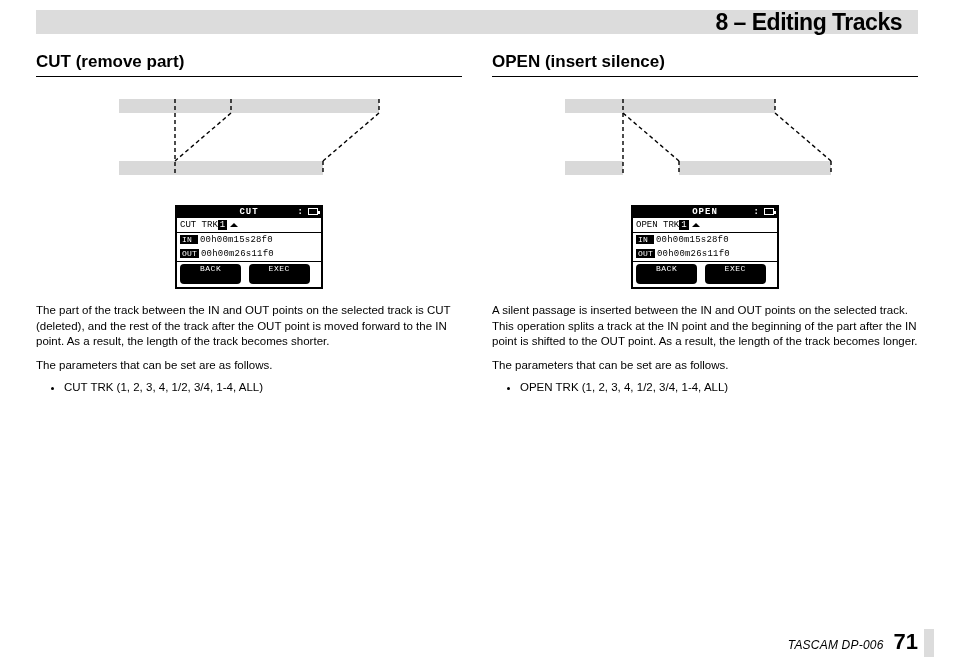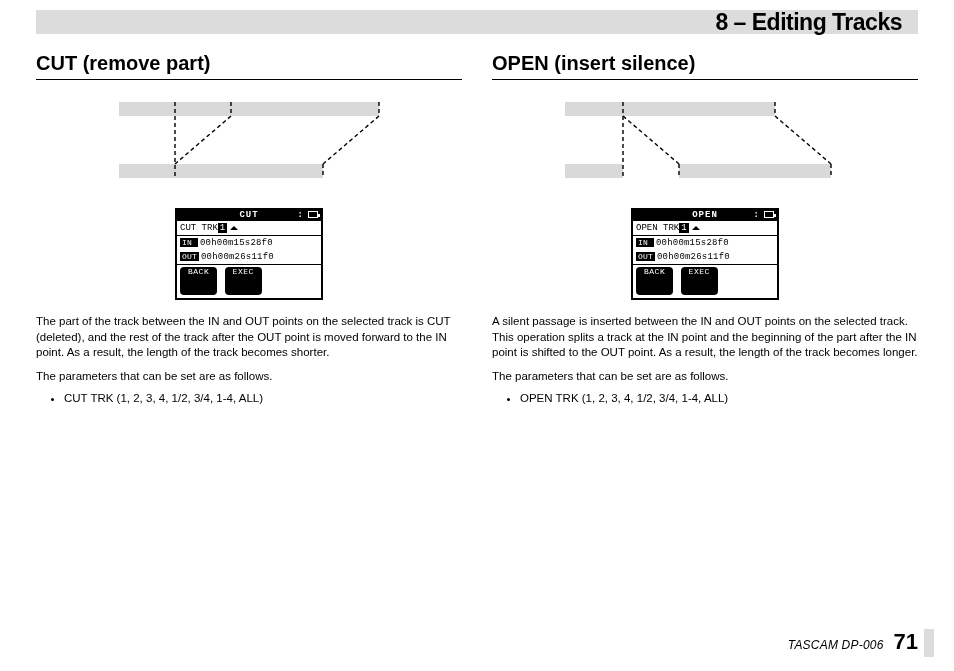--- a/index.html
+++ b/index.html
@@ -33,21 +33,21 @@
   }
   .columns {
     display: flex;
     padding: 18px 36px 0 36px;
     gap: 30px;
   }
   .col { flex: 1 1 0; }
   .section-heading {
     font-family: "Arial Black", Arial, sans-serif;
     font-weight: 900;
-    font-size: 20px;
+    font-size: 17px;
     padding-bottom: 4px;
     border-bottom: 1px solid #000;
     margin-bottom: 18px;
   }
 
   .diagram {
     position: relative;
     width: 100%;
     height: 96px;
     margin-bottom: 14px;
@@ -101,21 +101,21 @@
   }
   .tri-up { border-bottom:4px solid #000; margin-left:2px;}
   .lcd-sep { border-top:1px solid #000; margin: 0; }
   .lcd-label-inv {
     display:inline-block; background:#000; color:#fff; padding:0 2px; margin-right:2px; font-size:8px; height:9px; line-height:9px;
     min-width:18px; 
   }
   .lcd-footer { padding:2px 3px 3px 3px; border-top:1px solid #000; }
   .lcd-btn {
     display:inline-block; background:#000; color:#fff; border-radius:4px;
-    font-size:8px; padding:0 8px; height:28px; line-height:10px; margin-right:2px;
+    font-size:8px; padding:0 20px; height:20px; line-height:10px; margin-right:2px;
     letter-spacing:0.5px;
   }
 
   .bodytext {
     font-size: 11.5px;
     line-height: 1.35;
     margin-bottom: 8px;
   }
   .bullets { padding-left: 28px; }
   .bullets li {

